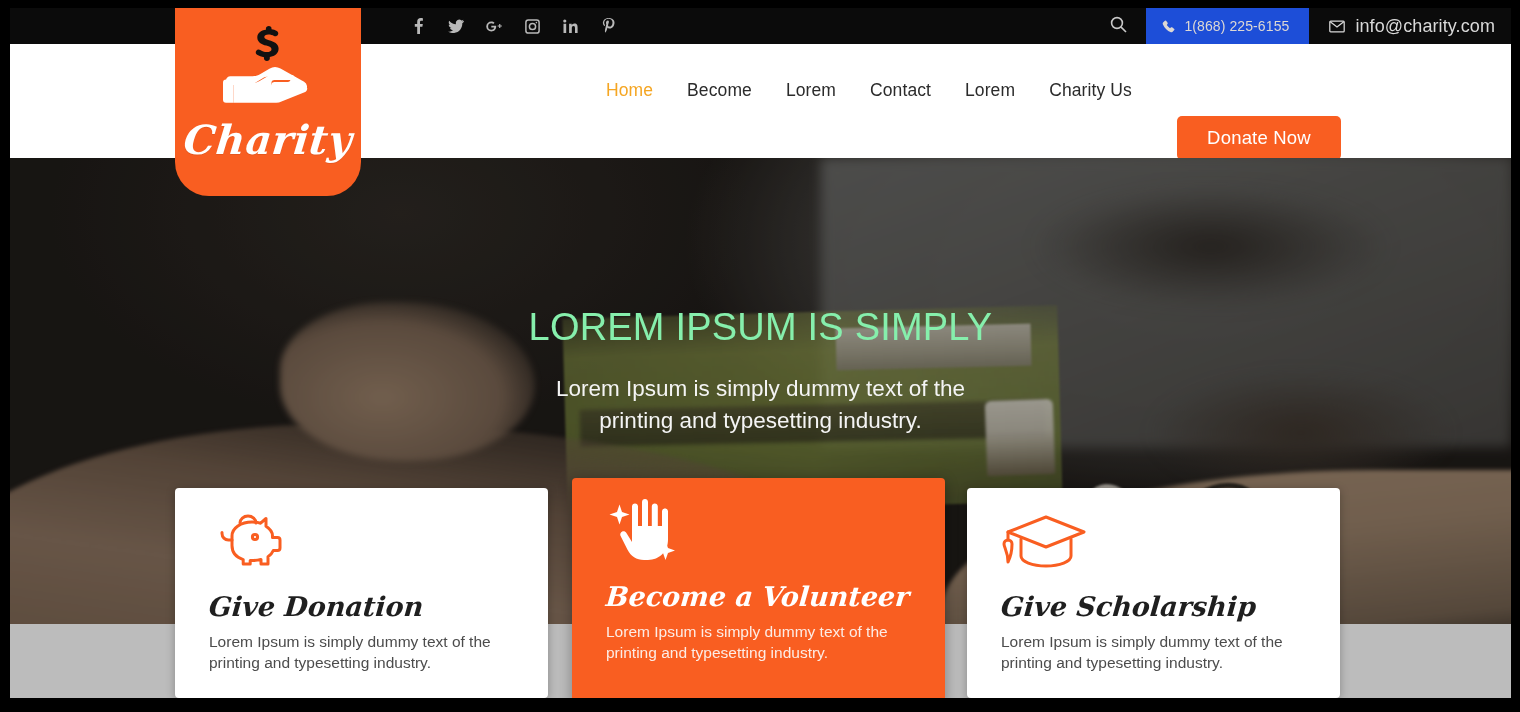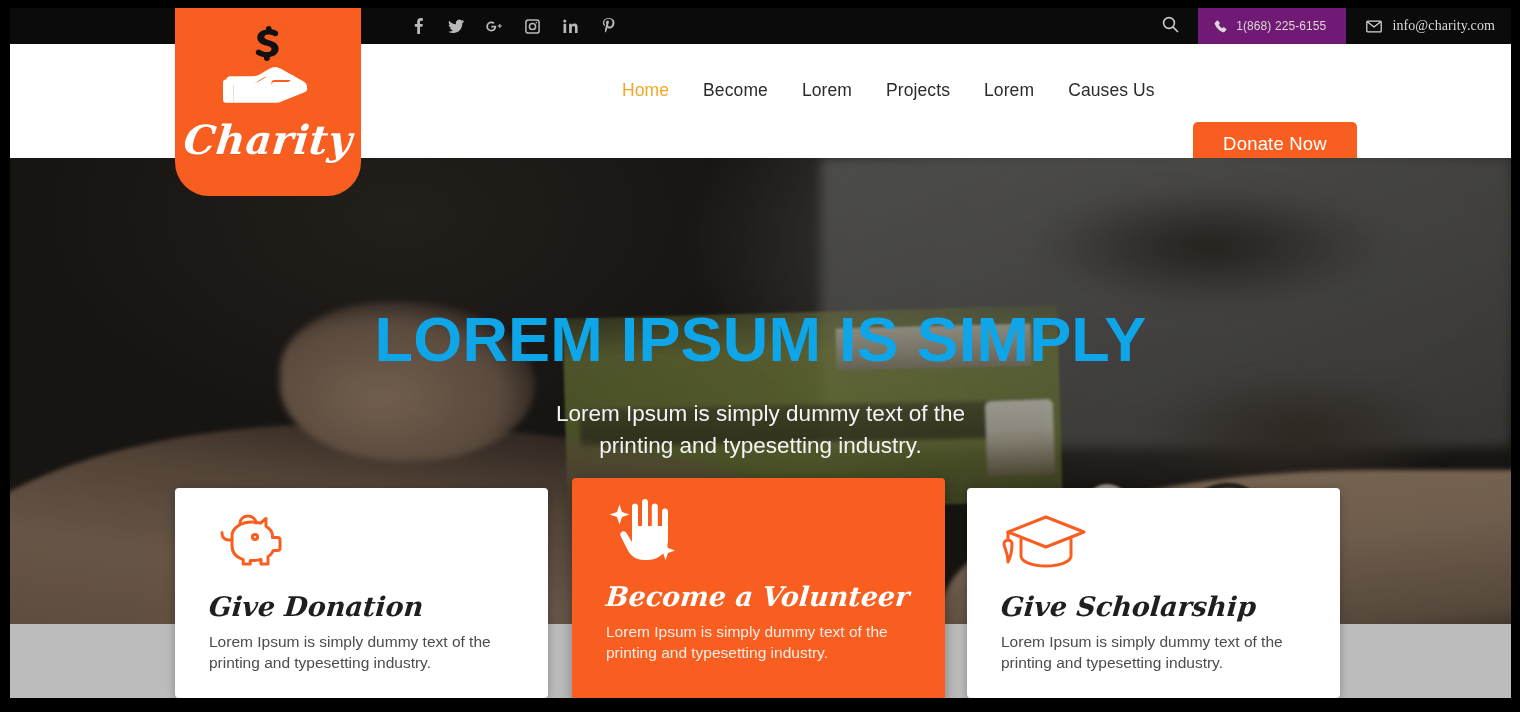--- a/index.html
+++ b/index.html
@@ -46,47 +46,45 @@
     height: 36px;
     display: flex;
     align-items: stretch;
   }
   .search-btn {
     width: 56px;
     display: flex; align-items: center; justify-content: center;
     cursor: pointer;
   }
   .phone-box {
-    background: #701a75;
+    background: #1d4ed8;
     padding: 0 20px 0 16px;
     display: flex; align-items: center; gap: 9px;
     color: #ddd8d4;
-    font-size: 12px;
+    font-size: 14px;
     letter-spacing: .1px;
     cursor: pointer;
   }
   .email-box {
     padding: 0 16px 0 20px;
     display: flex; align-items: center; gap: 10px;
     color: #d9d9d9;
-    font-size: 14px;
+    font-size: 18px;
     letter-spacing: .1px;
     cursor: pointer;
-    font-family: Liberation Serif, serif;
   }
   .tb-ic { display:flex; align-items:center; }
 
   
   .header {
     position: relative;
     height: 114px;
     background: #fff;
     display: flex;
     align-items: center;
-    margin-left: 16px;
   }
   .nav {
     position: absolute;
     left: 596px;
     top: 36px;
     display: flex;
     align-items: baseline;
     gap: 34px;
   }
   .nav a {
@@ -94,21 +92,21 @@
     color: #2b2b2b;
     text-decoration: none;
     letter-spacing: .1px;
     white-space: nowrap;
     cursor: pointer;
   }
   .nav a.active { color: #f5a623; }
   .donate {
     position: absolute;
     left: 1167px;
-    top: 78px;
+    top: 72px;
     width: 164px; height: 44px;
     background: #f95e21;
     border: none;
     border-radius: 5px;
     color: #fff;
     font-size: 18.5px;
     font-family: "Liberation Sans", sans-serif;
     letter-spacing: .2px;
     cursor: pointer;
   }
@@ -247,24 +245,24 @@
   }
   .hero-shade { position: absolute; inset: 0; background: rgba(18,16,14,.30); }
 
   .hero-text {
     position: absolute;
     left: 0; right: 0; top: 150px;
     text-align: center;
     z-index: 6;
   }
   .hero-title {
-    font-size: 63px;
+    font-size: 38px;
     line-height: 1;
-    color: #0ea5e9;
-    font-weight: bold;
+    color: #86efac;
+    font-weight: normal;
     letter-spacing: .2px;
   }
   .hero-sub {
     margin-top: 27px;
     font-size: 22.5px;
     line-height: 1.42;
     color: #f4f4f4;
     font-weight: normal;
   }
 
@@ -390,23 +388,23 @@
         <span>info@charity.com</span>
       </div>
     </div>
   </div>
 
   <div class="header">
     <nav class="nav">
       <a href="#" class="active">Home</a>
       <a href="#">Become</a>
       <a href="#">Lorem</a>
-      <a href="#">Projects</a>
+      <a href="#">Contact</a>
       <a href="#">Lorem</a>
-      <a href="#">Causes Us</a>
+      <a href="#">Charity Us</a>
     </nav>
     <button class="donate">Donate Now</button>
   </div>
 
   <div class="logo">
     <div class="logo-mark">
       <svg width="120" height="86" viewBox="0 0 120 86">
         <path fill="#111111" d="M60.8 2c-1.6 0-2.9 1.1-2.9 2.5v1.3c-5 .5-8.6 3.5-8.6 7.6 0 4.8 4.2 6.8 9 8.2 3.5 1 5.2 1.9 5.2 3.6 0 1.7-1.8 2.9-4.6 2.9-2.6 0-5-.9-6.7-2.1-1.3-.9-3-.6-3.9.7-1 1.4-.6 3.2.8 4.1 1.9 1.2 4.4 2.1 6.9 2.4v1.4c0 1.4 1.3 2.5 2.9 2.5s2.9-1.1 2.9-2.5v-1.6c5.3-.7 8.8-3.9 8.8-8.2 0-5.2-4.6-7.1-9.6-8.5-3.3-1-4.7-1.7-4.7-3.3 0-1.4 1.5-2.5 4.1-2.5 2.2 0 4.1.6 5.6 1.4 1.4.8 3.1.3 3.9-1.1.8-1.4.3-3.1-1.1-3.8-1.6-.9-3.5-1.5-5.3-1.7V4.5C63.7 3.1 62.4 2 60.8 2z"></path>
         <path fill="#ffffff" d="M18 56.5c0-2.4 2-4.3 4.4-4.3h22.3c2.6 0 5.1-.7 7.3-2l9.4-5.5a11 11 0 0 1 11.1-.1l23.6 13.1a6 6 0 0 1 2.9 4.2c.2 1.4-.5 2.4-1.9 2.4H66.6a3.2 3.2 0 0 1 0-6.4h13.2a2.6 2.6 0 0 0 0-5.2H58.8c-1 0-2 .3-2.9.8l-9 5.4c-2.3 1.4-5 2.1-7.7 2.1H22.4A4.4 4.4 0 0 1 18 56.5z"></path>
         <path fill="#ffffff" d="M18 55.5h7.6v23.2H18a3 3 0 0 1-3-3V58.5a3 3 0 0 1 3-3z"></path>

